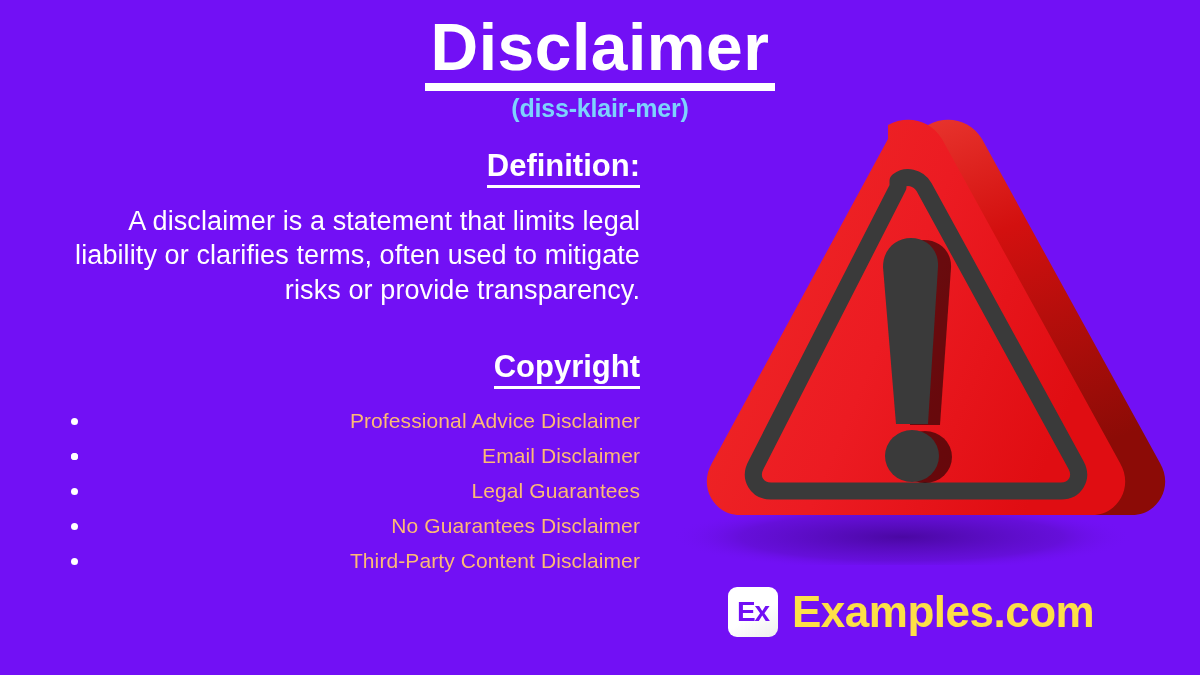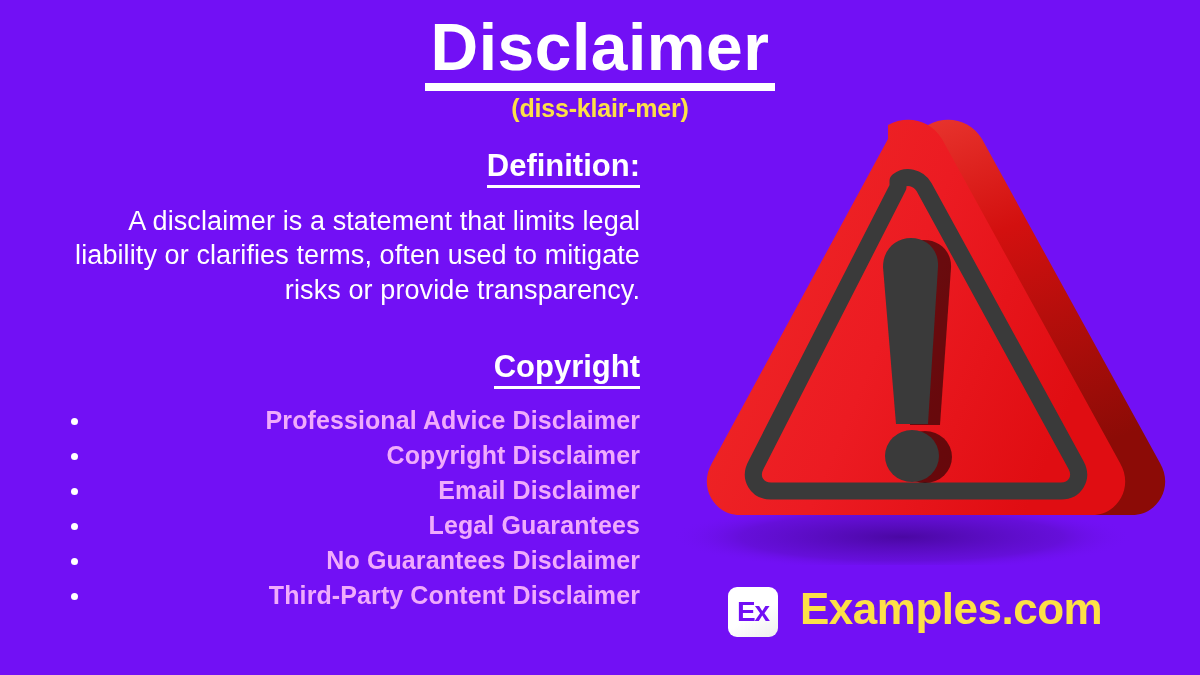--- a/index.html
+++ b/index.html
@@ -45,21 +45,21 @@
   #title-underline {
     height: 8px;
     background: #ffffff;
     margin-top: 3px;
     width: 100%;
   }
   #pronunciation {
     margin-top: 3px;
     font-size: 25px;
     font-weight: bold;
-    color: #fde047;
+    color: #7dd3fc;
     letter-spacing: -0.2px;
   }
 
   
   #left-col {
     position: absolute;
     left: 60px;
     top: 148px;
     width: 580px;
     text-align: right;
@@ -95,24 +95,24 @@
   }
 
   #examples-list {
     list-style: none;
     margin: 14px 0 0 0;
     padding: 0;
   }
   #examples-list li {
     position: relative;
     padding-left: 32px;
-    font-size: 25px;
-    color: #f0abfc;
+    font-size: 21px;
+    color: #fdba74;
     line-height: 35px;
-    font-weight: 700;
+    font-weight: 400;
     letter-spacing: 0.1px;
   }
   #examples-list li .bullet {
     position: absolute;
     left: 11px;
     top: 15px;
     width: 7px;
     height: 7px;
     background: #ffffff;
     border-radius: 50%;
@@ -131,22 +131,22 @@
     width: 100%;
     height: 100%;
   }
 
   
   #brand {
     position: absolute;
     left: 728px;
     top: 587px;
     display: flex;
-    align-items: flex-start;
-    gap: 22px;
+    align-items: center;
+    gap: 14px;
   }
   #brand-badge {
     width: 50px;
     height: 50px;
     border-radius: 9px;
     background: linear-gradient(150deg, #ffffff 0%, #ffffff 55%, #ededed 100%);
     display: flex;
     align-items: center;
     justify-content: center;
   }
@@ -188,21 +188,21 @@
       <div id="definition-text">A disclaimer is a statement that limits legal liability or clarifies terms, often used to mitigate risks or provide transparency.</div>
     </div>
 
     <div id="examples-block">
       <div class="section-heading-wrap">
         <div class="section-heading">Copyright</div>
         <div class="section-heading-underline"></div>
       </div>
       <ul id="examples-list">
         <li><span class="bullet"></span><span>Professional Advice Disclaimer</span></li>
-        <li><span class="bullet"></span><span>Copyright Disclaimer</span></li>
+        <li><span class="bullet"></span></li>
         <li><span class="bullet"></span><span>Email Disclaimer</span></li>
         <li><span class="bullet"></span><span>Legal Guarantees</span></li>
         <li><span class="bullet"></span><span>No Guarantees Disclaimer</span></li>
         <li><span class="bullet"></span><span>Third-Party Content Disclaimer</span></li>
       </ul>
     </div>
 
   </div>
 
   <div id="warning-icon">

